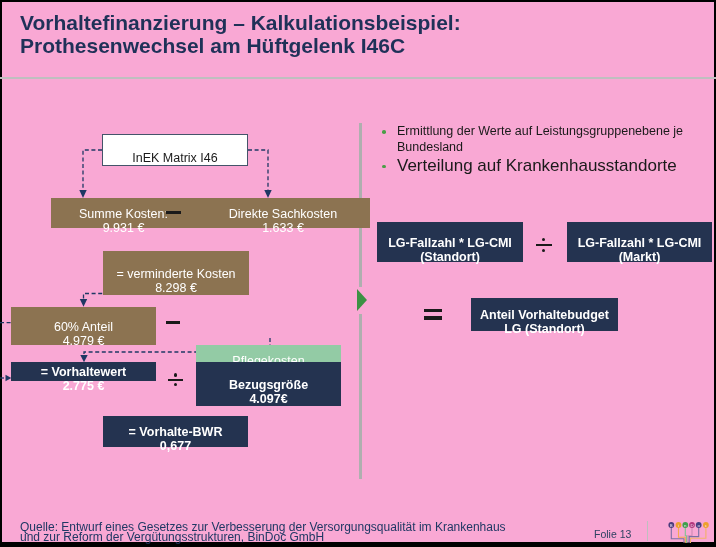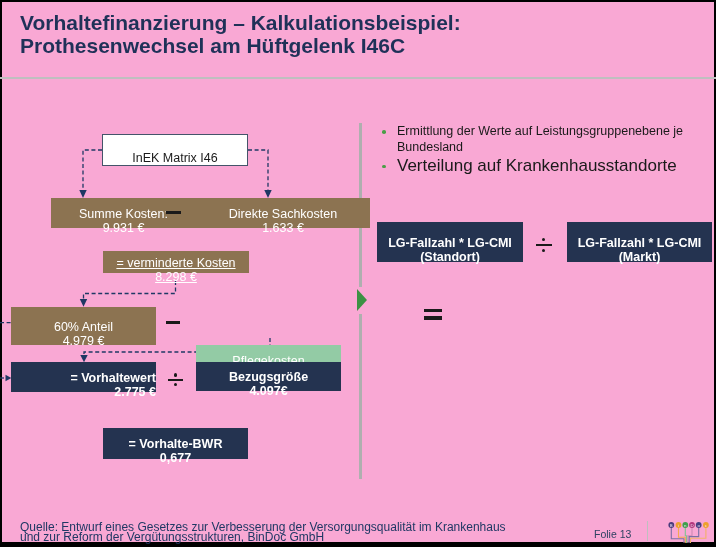--- a/index.html
+++ b/index.html
@@ -48,47 +48,48 @@
       <path d="M5.5,374.8 L5.5,381.2 L11.3,378 Z"></path>
     </g>
   </svg>
 
   <div class="bx" style="left:102px;top:134px;width:146px;height:32px;background:#fff;border:1.5px solid #44546A;color:#1a1a1a;box-sizing:border-box;">InEK Matrix I46</div>
 
   <div class="bx gold" style="left:11px;top:198px;width:145px;height:30px;margin-left:40px;">Summe Kosten:<br>9.931 €</div>
   <div class="abs" style="left:166px;top:210.5px;width:15px;height:3px;background:#1a1a1a;"></div>
   <div class="bx gold" style="left:196px;top:198px;width:174px;height:30px;">Direkte Sachkosten<br>1.633 €</div>
 
-  <div class="bx gold" style="left:103px;top:251px;width:146px;height:22px;text-decoration:underline;">= verminderte Kosten<br>8.298 €</div>
+  <div class="bx gold" style="left:103px;top:251px;width:146px;height:44px;">= verminderte Kosten<br>8.298 €</div>
 
   <div class="bx gold" style="left:11px;top:307px;width:145px;height:38px;">60% Anteil<br>4.979 €</div>
   <div class="abs" style="left:166px;top:321px;width:14px;height:3px;background:#1a1a1a;"></div>
   <div class="bx green" style="left:196px;top:307px;width:145px;height:31px;">Pflegekosten<br>2.204 €</div>
 
-  <div class="bx navy" style="left:11px;top:362px;width:145px;height:30px;text-align:right;">= Vorhaltewert<br>2.775 €</div>
+  <div class="bx navy" style="left:11px;top:362px;width:145px;height:19px;">= Vorhaltewert<br>2.775 €</div>
   <div class="abs" style="left:168px;top:378.6px;width:15px;height:2px;background:#1a1a1a;"></div>
   <div class="abs" style="left:173.8px;top:373.3px;width:3.4px;height:3.4px;border-radius:50%;background:#1a1a1a;"></div>
   <div class="abs" style="left:173.8px;top:382.7px;width:3.4px;height:3.4px;border-radius:50%;background:#1a1a1a;"></div>
-  <div class="bx navy" style="left:196px;top:362px;width:145px;height:29px;">Bezugsgröße<br>4.097€</div>
+  <div class="bx navy" style="left:196px;top:362px;width:145px;height:44px;">Bezugsgröße<br>4.097€</div>
 
-  <div class="bx navy" style="left:103px;top:416px;width:145px;height:31px;margin-top:12px;">= Vorhalte-BWR<br>0,677</div>
+  <div class="bx navy" style="left:103px;top:416px;width:145px;height:31px;">= Vorhalte-BWR<br>0,677</div>
 
   <div class="abs" style="left:382.2px;top:130px;width:3.6px;height:3.6px;border-radius:50%;background:#4B9E47;"></div>
   <div class="abs" style="left:397px;top:122.7px;width:292px;font-size:12.5px;line-height:16px;color:#1a1a1a;">Ermittlung der Werte auf Leistungsgruppenebene je Bundesland</div>
   <div class="abs" style="left:382.2px;top:164.5px;width:3.6px;height:3.6px;border-radius:50%;background:#4B9E47;"></div>
   <div class="abs" style="left:397px;top:157.7px;width:292px;font-size:17px;line-height:16px;color:#1a1a1a;">Verteilung auf Krankenhausstandorte</div>
 
   <div class="bx navy" style="left:377px;top:222px;width:146px;height:40px;">LG-Fallzahl * LG-CMI<br>(Standort)</div>
   <div class="abs" style="left:535.6px;top:243.8px;width:16.2px;height:2px;background:#1a1a1a;"></div>
   <div class="abs" style="left:542.2px;top:238.4px;width:3px;height:3px;border-radius:50%;background:#1a1a1a;"></div>
   <div class="abs" style="left:542.2px;top:248.5px;width:3px;height:3px;border-radius:50%;background:#1a1a1a;"></div>
   <div class="bx navy" style="left:567px;top:222px;width:145px;height:40px;">LG-Fallzahl * LG-CMI<br>(Markt)</div>
 
   <div class="abs" style="left:423.5px;top:309px;width:18px;height:3.2px;background:#1a1a1a;"></div>
   <div class="abs" style="left:423.5px;top:316.4px;width:18px;height:3.2px;background:#1a1a1a;"></div>
+  <div class="bx navy" style="left:471px;top:298px;width:147px;height:33px;">Anteil Vorhaltebudget<br>LG (Standort)</div>
 
   <div class="abs" style="left:20px;top:522px;width:505px;font-size:12px;line-height:10.3px;color:#1F3864;">Quelle: Entwurf eines Gesetzes zur Verbesserung der Versorgungsqualität im Krankenhaus und zur Reform der Vergütungsstrukturen, BinDoc GmbH</div>
   <div class="abs" style="left:594px;top:528px;font-size:10.5px;color:#2E4262;">Folie 13</div>
   <div class="abs" style="left:646.5px;top:521px;width:1.5px;height:19.5px;background:#BFBFBF;"></div>
 
   <svg class="abs" style="left:664px;top:517px;" width="50" height="28" viewBox="0 0 50 28">
     <g fill="none" stroke-width="1.1">
       <path d="M7.3,10.8 L7.3,21.8 L20.0,21.8 L20.0,26" stroke="#7A6FA5"></path>
       <path d="M14.5,10.8 L14.5,20.2 L21.3,20.2 L21.3,26" stroke="#F2A851"></path>
       <path d="M21.3,10.8 L21.3,18.8 L22.6,18.8 L22.6,26" stroke="#7FC48E"></path>

